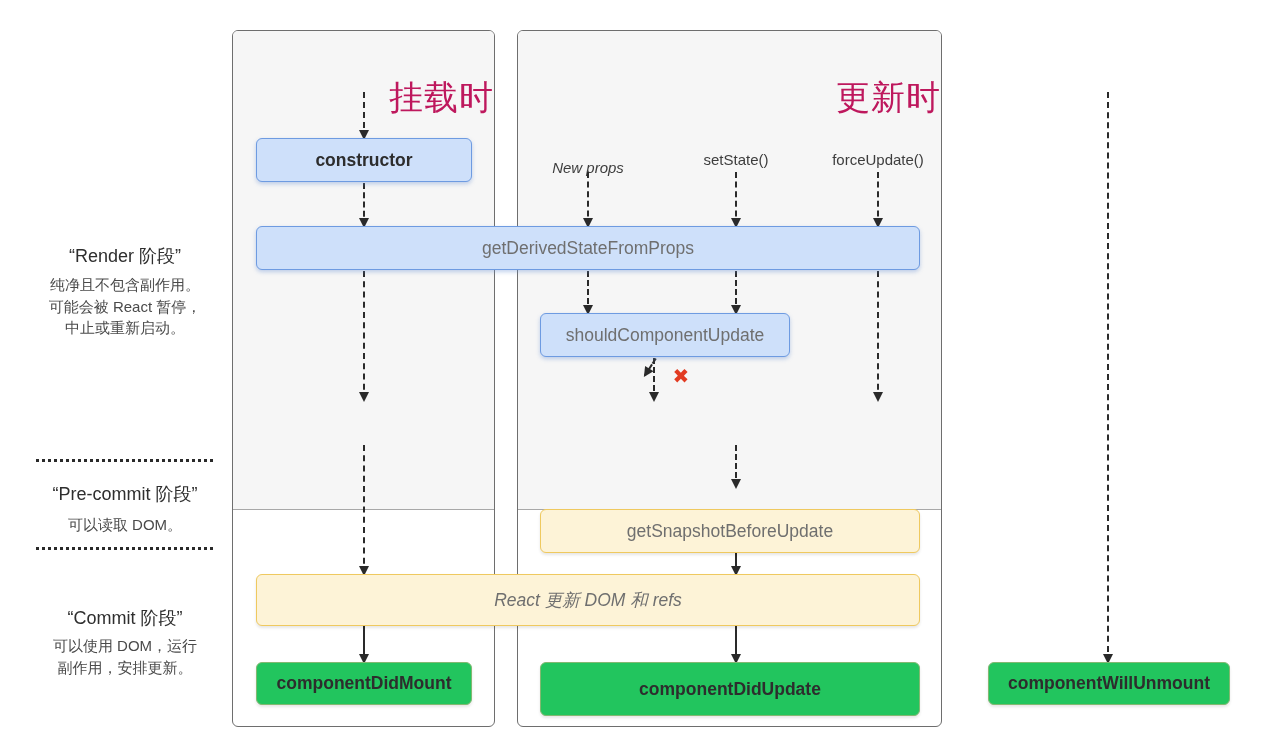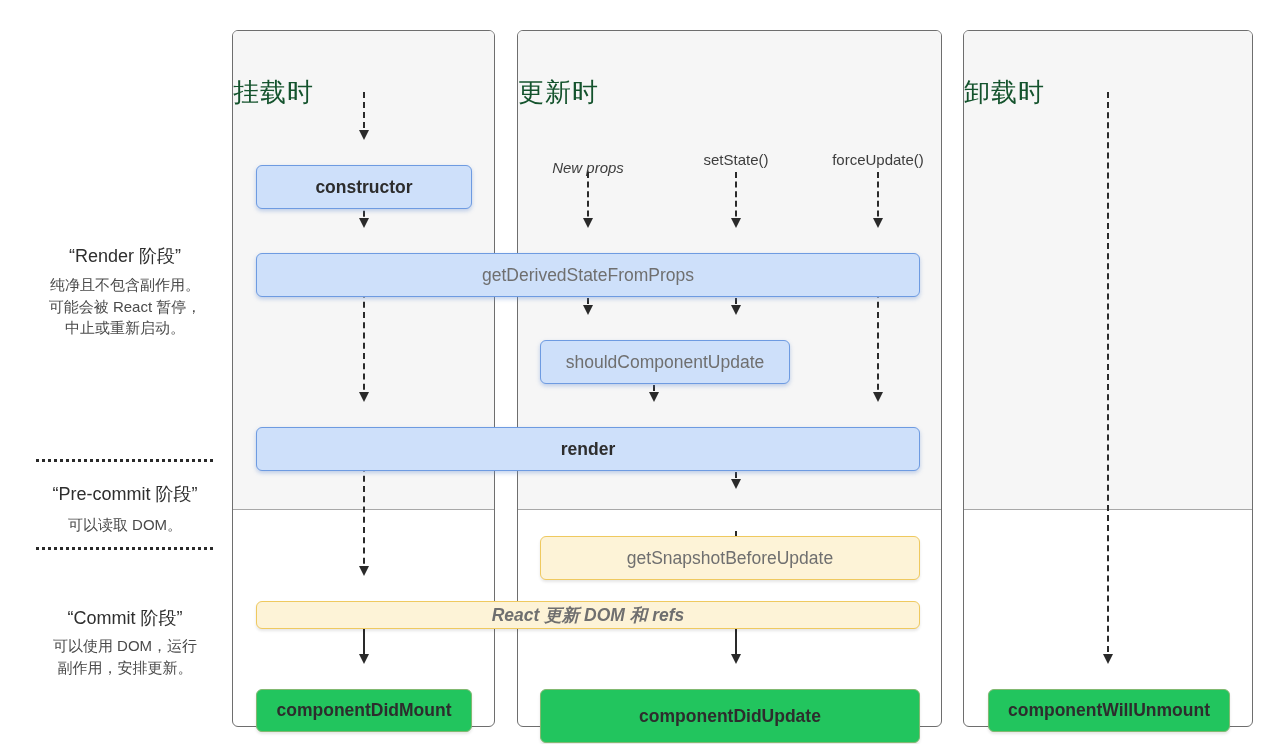--- a/index.html
+++ b/index.html
@@ -5,33 +5,33 @@
   * { margin:0; padding:0; box-sizing:border-box; }
   html,body { background:#ffffff; }
   body { font-family:"Liberation Sans","DejaVu Sans",sans-serif; }
   .stage { position:relative; width:1282px; height:744px; background:#ffffff; overflow:hidden; }
 
   
   .column { position:absolute; top:30px; height:697px; background:#ffffff;
             border:1px solid #6e6e6e; border-radius:6px; }
   .column .graytop { position:absolute; left:0; right:0; top:0; height:479px;
             background:#f6f6f6; border-bottom:1px solid #a8a8a8; border-radius:5px 5px 0 0; }
-  .column .coltitle { position:absolute; top:44px; left:0; right:0; text-align:left;
-            font-size:26px; color:#14532d; letter-spacing:1px; }
+  .column .coltitle { position:absolute; top:44px; left:0; right:0; text-align:right;
+            font-size:34px; color:#be185d; letter-spacing:1px; }
 
   
   .phase { position:absolute; left:20px; width:210px; text-align:center; }
   .phase-title { font-size:18px; color:#2e2e2e; }
   .phase-line { font-size:15px; color:#4a4a4a; line-height:21.5px; }
   .dotsep { position:absolute; left:36px; width:177px; height:0; border-top:3px dotted #2a2a2a; }
 
   
   .box { position:absolute; border-radius:6px; border:1px solid;
          display:flex; align-items:center; justify-content:center;
-         font-size:17.5px;margin-top:27px; }
+         font-size:17.5px; }
   .box.blue   { background:#cee0fa; border-color:#6e9be1; box-shadow:0 2px 4px rgba(100,140,210,.40); }
   .box.yellow { background:#fdf3d7; border-color:#efc95f; box-shadow:0 2px 3px rgba(0,0,0,.10); }
   .box.green  { background:#22c55e; border-color:#82b971; box-shadow:0 2px 3px rgba(0,0,0,.10);text-align:right; }
   .box.bold   { font-weight:bold; color:#2d2d2d; }
   .box.muted  { color:#6f6f6f; font-weight:normal; }
   .box.italic { font-style:italic; }
 
   
   .updater { position:absolute; top:151px; transform:translateX(-50%);
              font-size:15px; color:#3d3d3d; white-space:nowrap; }
@@ -53,24 +53,20 @@
 
 <div class="stage">
 
   <div class="column" style="left:232px;width:263px;">
     <div class="graytop"></div>
     <div class="coltitle">挂载时</div>
   </div>
   <div class="column" style="left:517px;width:425px;">
     <div class="graytop"></div>
     <div class="coltitle">更新时</div>
-  </div>
-  <div class="column" style="left:963px;width:290px;">
-    <div class="graytop"></div>
-    <div class="coltitle">卸载时</div>
   </div>
 
   <div class="phase" style="top:244px;">
     <div class="phase-title">“Render 阶段”</div>
     <div style="height:6px;"></div>
     <div class="phase-line">纯净且不包含副作用。</div>
     <div class="phase-line">可能会被 React 暂停，</div>
     <div class="phase-line">中止或重新启动。</div>
   </div>
 
@@ -118,25 +114,24 @@
   <div class="arr solid" style="left:735px;top:619px;height:43px;"></div>
 
   <div class="arr dashed" style="left:1107px;top:92px;height:570px;"></div>
 
   <div class="box blue bold" style="left:256px;top:138px;width:216px;height:44px;">constructor</div>
 
   <div class="box blue muted" style="left:256px;top:226px;width:664px;height:44px;">getDerivedStateFromProps</div>
 
   <div class="box blue muted" style="left:540px;top:313px;width:250px;height:44px;">shouldComponentUpdate</div>
 
-  <div class="box blue bold" style="left:256px;top:400px;width:664px;height:44px;">render</div>
 
   <div class="box yellow muted" style="left:540px;top:509px;width:380px;height:44px;">getSnapshotBeforeUpdate</div>
 
-  <div class="box yellow muted italic" style="left:256px;top:574px;width:664px;height:28px;font-weight:bold;">React 更新 DOM 和 refs</div>
+  <div class="box yellow muted italic" style="left:256px;top:574px;width:664px;height:52px;">React 更新 DOM 和 refs</div>
 
   <div class="box green bold" style="left:256px;top:662px;width:216px;height:43px;">componentDidMount</div>
 
   <div class="box green bold" style="left:540px;top:662px;width:380px;height:54px;">componentDidUpdate</div>
 
   <div class="box green bold" style="left:988px;top:662px;width:242px;height:43px;">componentWillUnmount</div>
 
 </div>
 
 </body></html>

